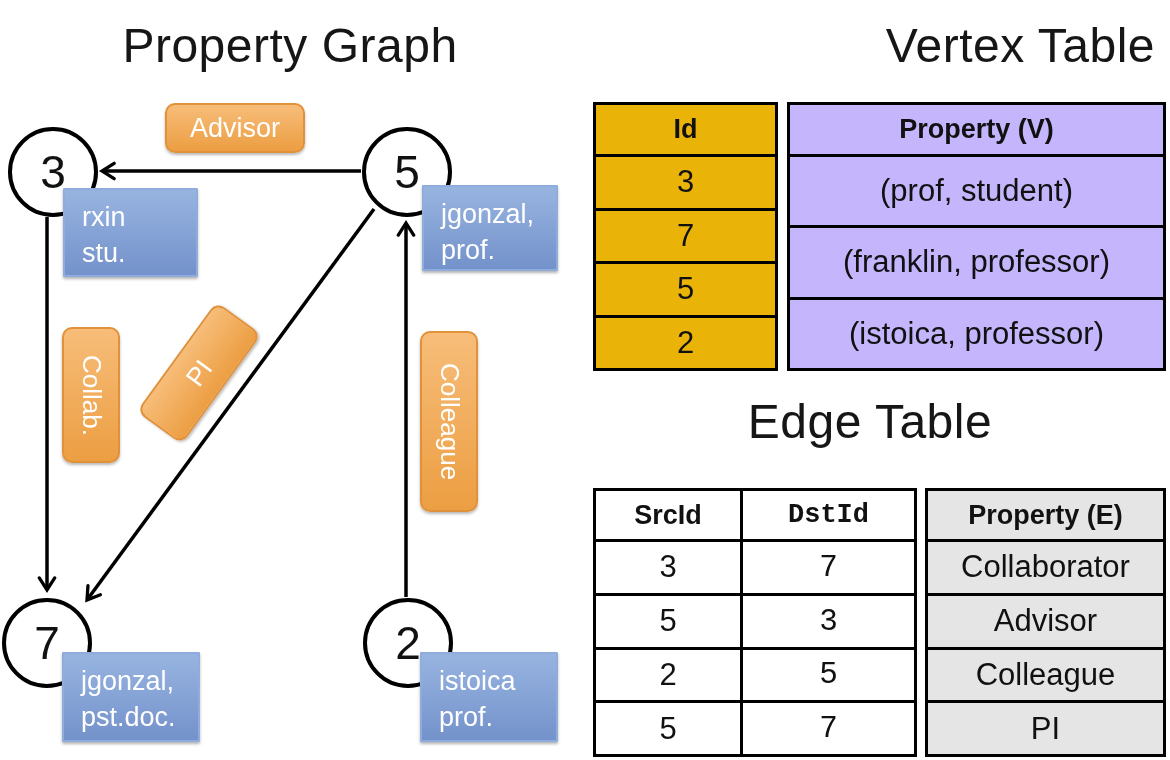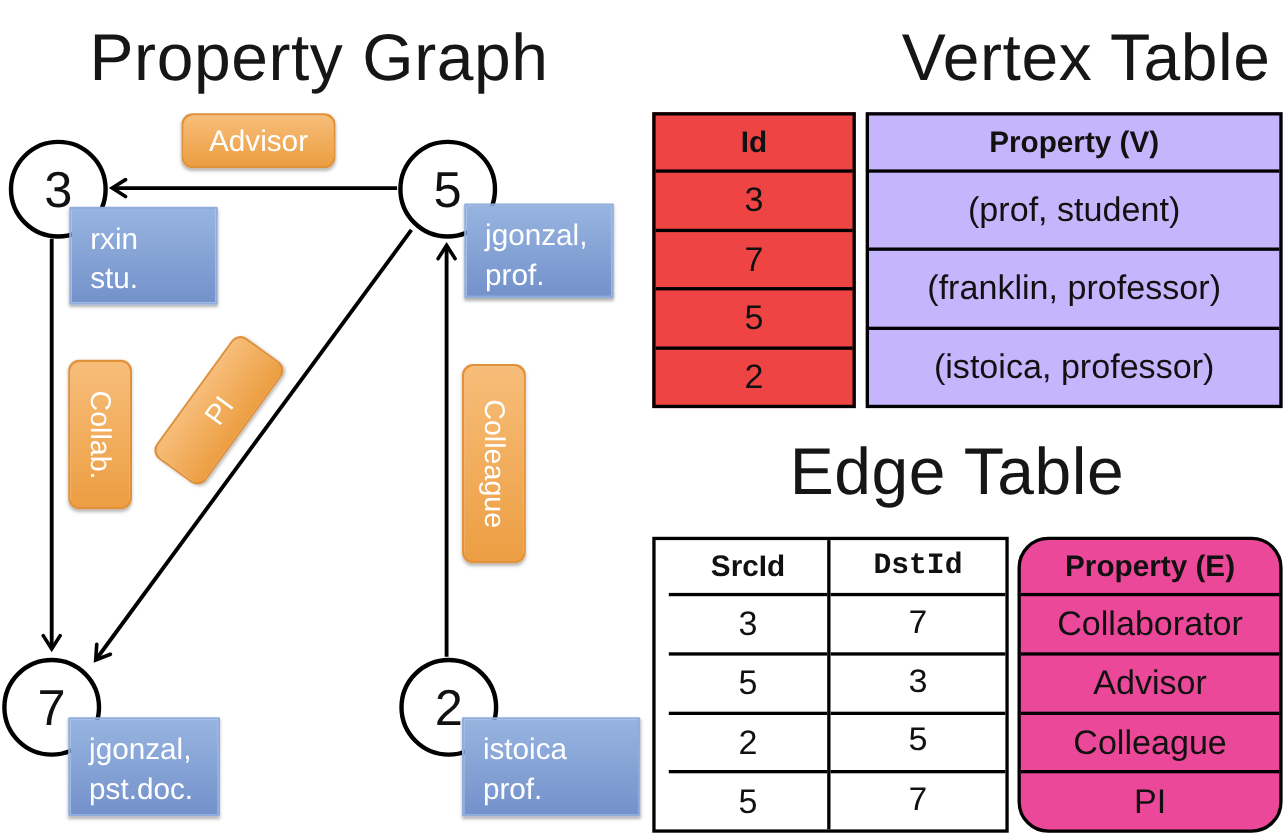--- a/index.html
+++ b/index.html
@@ -2,21 +2,21 @@
 <html><head>
 <meta charset="utf-8">
 <style>
   html,body { margin:0; padding:0; background:#ffffff; }
   * { box-sizing:border-box; }
   #canvas {
     position:relative; width:1170px; height:760px; overflow:hidden;
     font-family:"Liberation Sans", sans-serif; color:#1a1a1a; background:#fff;
   }
   .title {
-    position:absolute; text-align:center; font-size:60px; font-weight:300;
+    position:absolute; text-align:center; font-size:48px; font-weight:300;
     letter-spacing:0.5px; color:#161616; white-space:nowrap;
   }
   #graph-title  { left:0px;   top:18px;  width:580px; }
   #vertex-title { left:575px; top:18px;  width:580px;text-align:right; }
   #edge-title   { left:580px; top:394px; width:580px; }
 
   
   .gnode {
     position:absolute; width:90px; height:90px; border:4px solid #000;
     border-radius:50%; background:#fff; display:flex; align-items:center;
@@ -45,47 +45,47 @@
   .vprop {
     position:absolute; background:linear-gradient(180deg,#97B4E0 0%,#7492CB 100%);
     border:2px solid #8FACDC; border-radius:1px; color:#fff;
     font-size:27px; line-height:1.34; padding:9px 6px 6px 17px;
     box-shadow:0 2px 3px rgba(0,0,0,0.3);
   }
   .vprop span { display:block; }
   #vprop-3 { left:63px;  top:188px; width:135px; height:89px; }
   #vprop-5 { left:422px; top:185px; width:136px; height:86px; }
   #vprop-7 { left:62px;  top:652px; width:138px; height:90px; }
-  #vprop-2 { left:420px; top:652px; width:162px; height:90px; }
+  #vprop-2 { left:420px; top:652px; width:138px; height:90px; }
 
   
-  .tbox { position:absolute; border:3px solid #000; display:flex; flex-direction:column; background:#ef4444; }
+  .tbox { position:absolute; border:3px solid #000; display:flex; flex-direction:column; background:#eab308; }
   .tbox .cell {
     display:flex; align-items:center; justify-content:center;
     border-bottom:3px solid #000; flex:1; font-size:31px; font-weight:300; color:#111;
   }
   .tbox .cell:last-child { border-bottom:none; }
   .tbox .cell.hdr { font-weight:bold; font-size:27px; }
   .ptext { font-size:28px; }
 
   #vtable-id   { left:593px; top:102px; width:185px; height:269px; }
   #vtable-prop { left:787px; top:102px; width:379px; height:269px; background:#c4b5fd; }
   #vtable-id .cell.hdr, #etable-src .cell.hdr, #etable-dst .cell.hdr { flex:0 0 52px; }
   #vtable-prop .cell.hdr { flex:0 0 52px; }
 
-  #etable-srcdst { position:absolute; left:593px; top:488px; width:324px; height:269px; border:3px solid #000; display:flex; flex-direction:row; background:#fff;padding-left:12px; }
+  #etable-srcdst { position:absolute; left:593px; top:488px; width:324px; height:269px; border:3px solid #000; display:flex; flex-direction:row; background:#fff; }
   #etable-src { width:147px; border-right:3px solid #000; display:flex; flex-direction:column; }
   #etable-dst { flex:1; display:flex; flex-direction:column;font-family:Liberation Mono, monospace; }
   #etable-src .cell, #etable-dst .cell {
     display:flex; align-items:center; justify-content:center;
     border-bottom:3px solid #000; flex:1; font-size:31px; font-weight:300; color:#111;
   }
   #etable-src .cell:last-child, #etable-dst .cell:last-child { border-bottom:none; }
   #etable-src .cell.hdr, #etable-dst .cell.hdr { font-weight:bold; font-size:27px; flex:0 0 51px; }
-  #etable-prop { left:925px; top:488px; width:241px; height:269px; background:#ec4899;border-radius:28px; }
+  #etable-prop { left:925px; top:488px; width:241px; height:269px; background:#e5e5e5; }
   #etable-prop .cell.hdr { flex:0 0 51px; }
 </style>
 </head>
 <body>
 
 <div id="canvas">
 
   <div id="graph-title" class="title">Property Graph</div>
   <div id="vertex-title" class="title">Vertex Table</div>
   <div id="edge-title" class="title">Edge Table</div>

